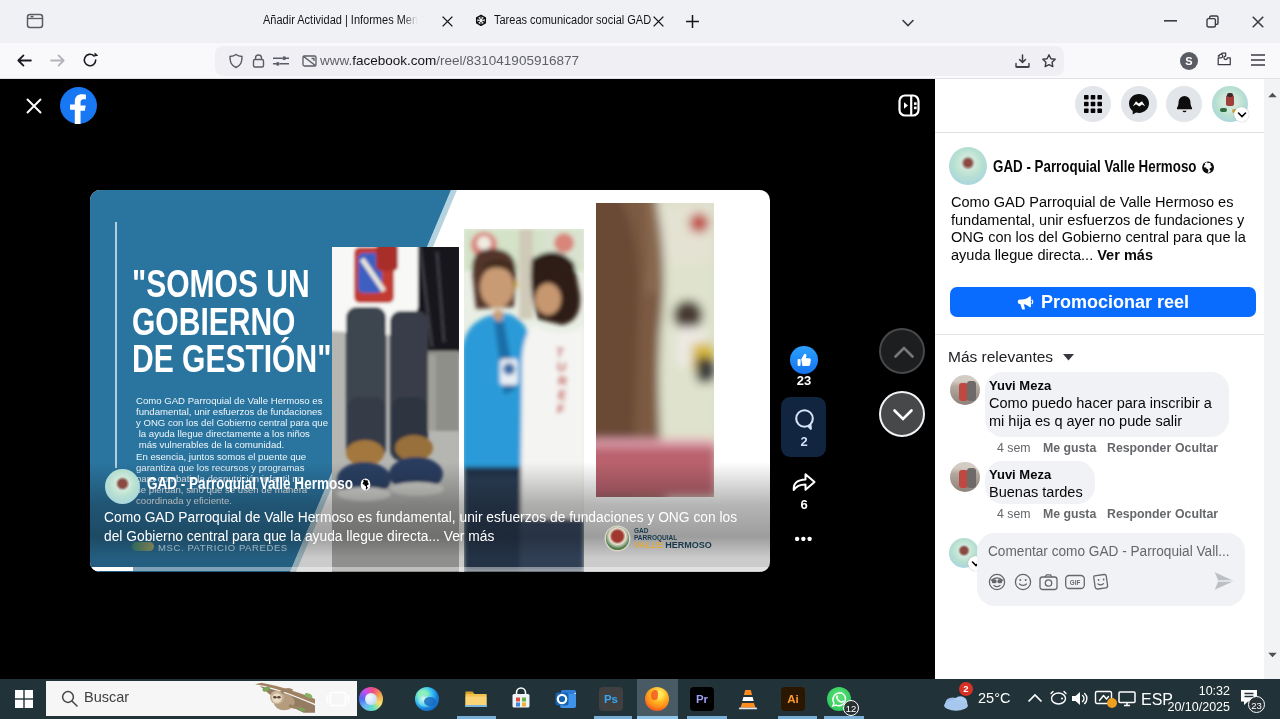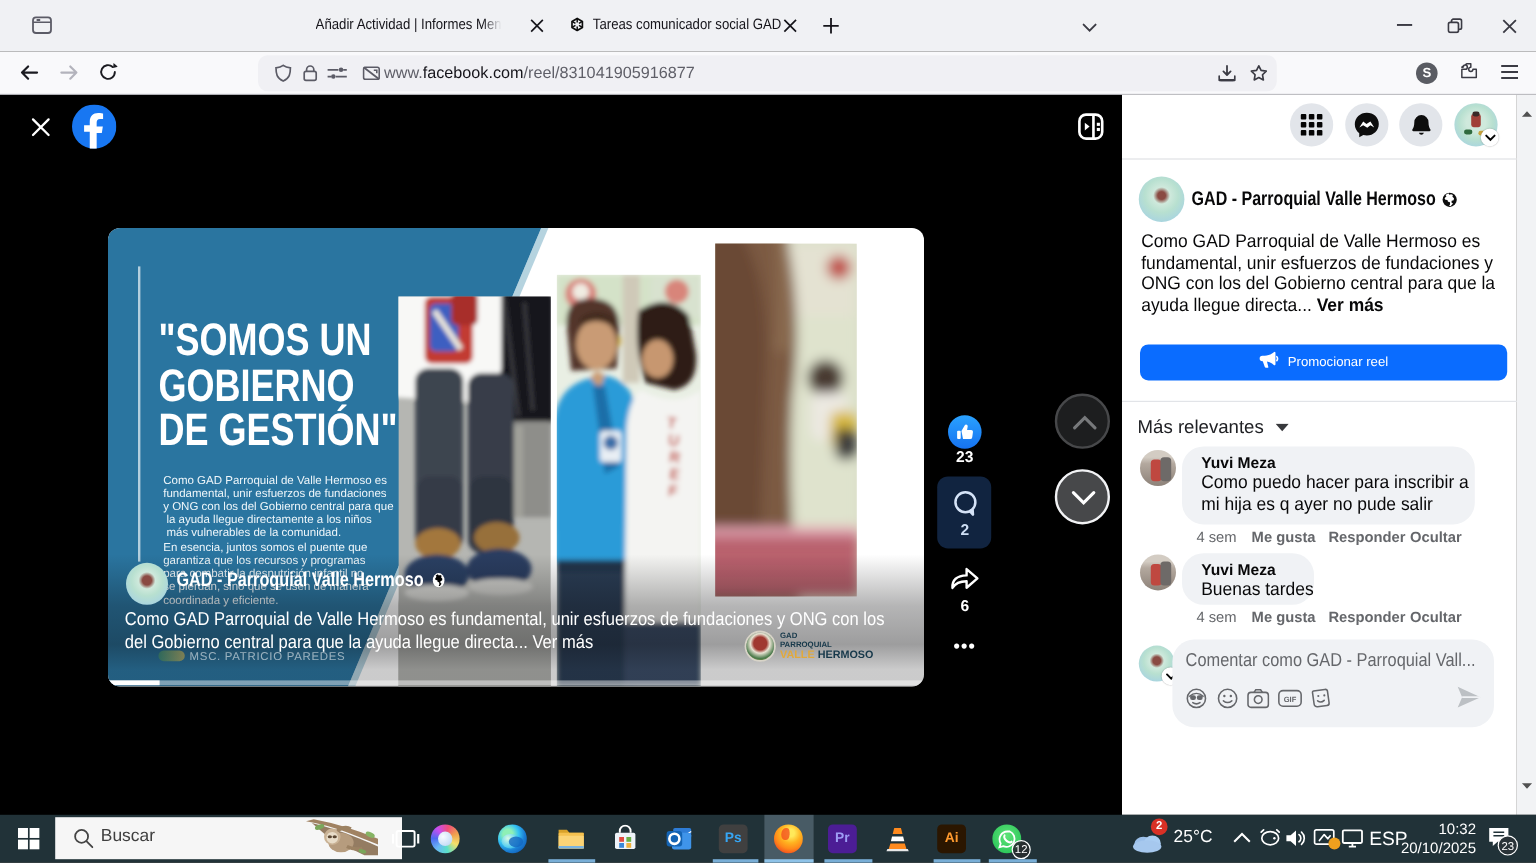--- a/index.html
+++ b/index.html
@@ -24,30 +24,30 @@
   
   #video { position:absolute; left:90px; top:111px; width:680px; height:382px; background:#fff; border-radius:10px; overflow:hidden; }
 
   
   .hicon { width:36px; height:36px; border-radius:50%; background:#e2e5ea; display:flex; align-items:center; justify-content:center; }
   .pgav, .cav { border-radius:50%; }
   .pgav { width:38px; height:38px; background:radial-gradient(circle at 50% 42%, #8a4a42 0 11%, #cfe9dc 24%, #b8e0d0 48%, #a8d4e0 78%, #96c2de 100%); }
   .cav { width:30px; height:30px; border-radius:50%; background:linear-gradient(180deg,#d3ccc3 0 20%,#b3a89e 38%,#8d8279 100%); overflow:hidden; }
   .cav:before { content:""; position:absolute; left:9px; top:8px; width:9px; height:18px; background:#bf4840; border-radius:3px; }
   .cav:after { content:""; position:absolute; left:17px; top:6px; width:9px; height:20px; background:#6e6a68; border-radius:3px; }
-  .bubble { background:#f0f2f5; border-radius:18px; padding:5px 16px 0; }
+  .bubble { background:#f0f2f5; border-radius:18px; padding:5px 4px 0; }
   .bname { font-size:13px; font-weight:bold; color:#080809; line-height:17px; }
   .btext { font-size:15.3px; color:#080809; line-height:18px; white-space:nowrap; transform:scaleX(0.95); transform-origin:0 0; }
   .bname { white-space:nowrap; }
   .meta { font-size:12.3px; color:#65676b; }
   .meta b { font-weight:bold; }
 
   
   #taskbar { position:absolute; left:0; top:679px; width:1280px; height:40px; background:#213238; }
-  #searchbox { position:absolute; left:46px; top:2px; width:289px; height:35px; background:#f6f6f6; overflow:hidden; }
+  #searchbox { position:absolute; left:46px; top:2px; width:311px; height:35px; background:#f6f6f6; overflow:hidden; }
   .ticon { position:absolute; top:8px; width:24px; height:24px; }
   .tray-txt { color:#fff; font-size:14px; }
   .psq { border-radius:4px; display:flex; align-items:center; justify-content:center; font-weight:bold; font-size:11.5px; font-family:"Liberation Sans", sans-serif; }
 </style>
 </head>
 <body>
 <div id="stage">
 
   <div id="tabstrip">
 
@@ -199,21 +199,21 @@
             <circle cx="7" cy="7" r="6.4" fill="#0d0d0d"></circle>
             <path d="M5.8 1.2l-2.6 1.4.9 1.2-1.7 1.7.7 1.4 1.9.2.5 1.6 1.6.2.3 2-.9 1.6 1.5.1 2-2.2-1.4-1 .2-1.6 1.8-.5.3-1.7-1.4-1.3.4-1.7-1.6-.6-1.6.4z" fill="#fff"></path>
           </svg>
       </div>
       <div class="abs" style="left:16px;top:114px;font-size:15.3px;line-height:17.7px;color:#080809;transform:scaleX(0.95);transform-origin:0 0;white-space:nowrap">Como GAD Parroquial de Valle Hermoso es<br>fundamental, unir esfuerzos de fundaciones y<br>ONG con los del Gobierno central para que la<br>ayuda llegue directa... <b>Ver más</b></div>
 
       <div class="abs" style="left:15px;top:208px;width:306px;height:30px;background:#0a6cff;border-radius:7px;color:#fff;text-align:center">
         <svg style="vertical-align:-3px;margin-right:7px" width="17" height="16" viewBox="0 0 17 16" fill="#fff">
             <path d="M12.5 1.5c-2 1.8-4.7 3-7.5 3H3a2.3 2.3 0 000 4.6h.3L5 13.9a1 1 0 001 .6h1.2a.7.7 0 00.7-.9l-1.1-4.3c2.1.3 4.2 1.4 5.7 2.8a.8.8 0 001.4-.6V2.1a.8.8 0 00-1.4-.6z"></path>
             <path d="M15 5.2a2.8 2.8 0 010 3.4" stroke="#fff" stroke-width="1.3" fill="none" stroke-linecap="round"></path>
-          </svg><span style="font-size:11px;font-weight:normal;line-height:30px">Promocionar reel</span>
+          </svg><span style="font-size:18px;font-weight:bold;line-height:30px">Promocionar reel</span>
       </div>
 
       <div class="abs" style="left:0;top:255px;width:329px;height:1px;background:#e2e4e8"></div>
 
       <div class="abs" style="left:13px;top:269px;font-size:15.5px;color:#202125">Más relevantes
         <svg style="vertical-align:1.5px;margin-left:6px" width="11" height="7" viewBox="0 0 13 8" fill="#38393d">
             <path d="M0 0h13L6.5 7.5z"></path>
           </svg>
       </div>
 
@@ -420,21 +420,21 @@
       <div class="abs" style="left:57px;top:284px;font-size:16.5px;font-weight:bold;color:#fff;transform:scaleX(0.82);transform-origin:0 0;white-space:nowrap">GAD - Parroquial Valle Hermoso
         <svg style="vertical-align:-2px;margin-left:4px" width="13" height="13" viewBox="0 0 14 14">
             <circle cx="7" cy="7" r="6.4" fill="#fff"></circle>
             <path d="M6.2 1.7l-2.4 1 .8 1.3-1.5 1.6.6 1.3 1.8.2.5 1.5 1.5.2.3 1.9-.8 1.5 1.4.1 1.8-2.1-1.3-.9.2-1.5 1.7-.5.3-1.6-1.3-1.2.4-1.6-1.5-.6-1.5.4z" fill="#000"></path>
           </svg>
       </div>
       <div class="abs" style="left:14px;top:317px;font-size:15.5px;line-height:19px;color:#fff;transform:scaleX(0.89);transform-origin:0 0;white-space:nowrap">Como GAD Parroquial de Valle Hermoso es fundamental, unir esfuerzos de fundaciones y ONG con los<br>del Gobierno central para que la ayuda llegue directa... Ver más</div>
       <div class="abs" style="left:42px;top:352px;width:22px;height:9px;border-radius:5px;background:linear-gradient(90deg,#3a7a4a,#c8a23c);opacity:0.55"></div>
       <div class="abs" style="left:68px;top:352px;font-size:9.5px;letter-spacing:0.6px;color:rgba(255,255,255,0.55)">MSC. PATRICIO PAREDES</div>
 
-      <div class="abs" style="left:532px;top:336px;width:120px;height:28px">
+      <div class="abs" style="left:516px;top:336px;width:120px;height:28px">
         <div class="abs" style="left:0;top:1px;width:23px;height:23px;border-radius:50%;background:radial-gradient(circle at 50% 40%, #a03830 0 30%, #e8e2d2 45%, #4a7a4a 70%, #c8b040 100%);box-shadow:0 0 0 1.5px #d8d4c8"></div>
         <div class="abs" style="left:28px;top:2px;font-size:6.5px;font-weight:bold;color:#16384a;line-height:6.5px">GAD<br>PARROQUIAL</div>
         <div class="abs" style="left:28px;top:15px;font-size:9px;font-weight:bold;line-height:9px"><span style="color:#e2a93a">VALLE</span> <span style="color:#16384a">HERMOSO</span></div>
       </div>
 
       <div class="abs" style="left:0;top:377px;width:680px;height:4px;background:rgba(255,255,255,0.42)"></div>
       <div class="abs" style="left:0;top:377px;width:43px;height:4px;background:#fff"></div>
     </div>
 
     <svg class="abs" style="left:26px;top:19px" width="16" height="16" viewBox="0 0 16 16" stroke="#fff" stroke-width="1.9" stroke-linecap="round">
@@ -557,21 +557,21 @@
 
     <div class="ticon psq" style="left:599px;background:#404040">
         <span style="color:#36a6f5">Ps</span>
       </div>
 
     <div class="abs" style="left:637px;top:0;width:41px;height:40px;background:rgba(190,215,235,0.25)"></div>
     <div class="ticon" style="left:645px;border-radius:50%;background:radial-gradient(circle at 58% 30%, #ffe95a 0 14%, #ffb320 38%, #ff8a1a 60%, #f4511e 80%, #c2344f 96%)">
       <div style="position:absolute;left:6px;top:3px;width:7px;height:10px;border-radius:60% 40% 50% 50%;background:#f4511e;opacity:0.8"></div>
     </div>
 
-    <div class="ticon psq" style="left:690px;background:#4c1d95">
+    <div class="ticon psq" style="left:690px;background:#000000">
         <span style="color:#9e9ef5">Pr</span>
       </div>
 
     <svg class="ticon" style="left:736px" width="24" height="24" viewBox="0 0 24 24">
         <path d="M9.2 3h5.6l1.3 5H7.9z" fill="#ff8a1e"></path>
         <path d="M7.4 10h9.2l1 4H6.4z" fill="#fff"></path>
         <path d="M6 16h12l1.4 4.5H4.6z" fill="#ff8a1e"></path>
         <path d="M3.5 20.5h17l.8 1.8h-18.6z" fill="#e8e8e8"></path>
       </svg>
 

